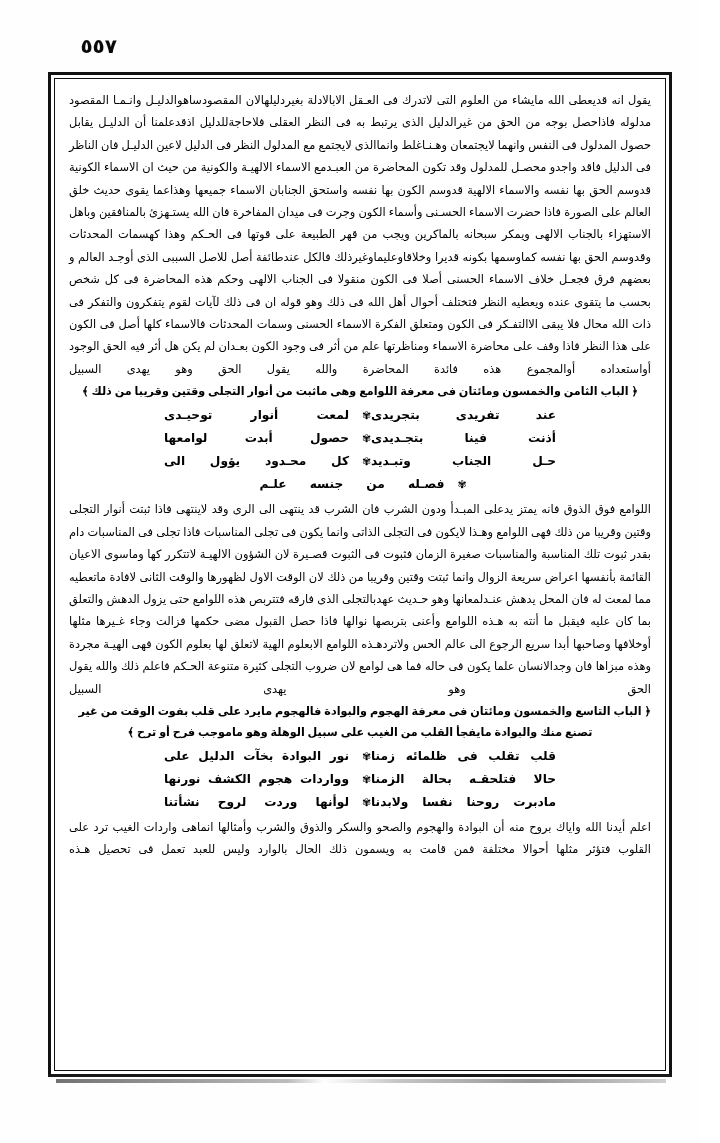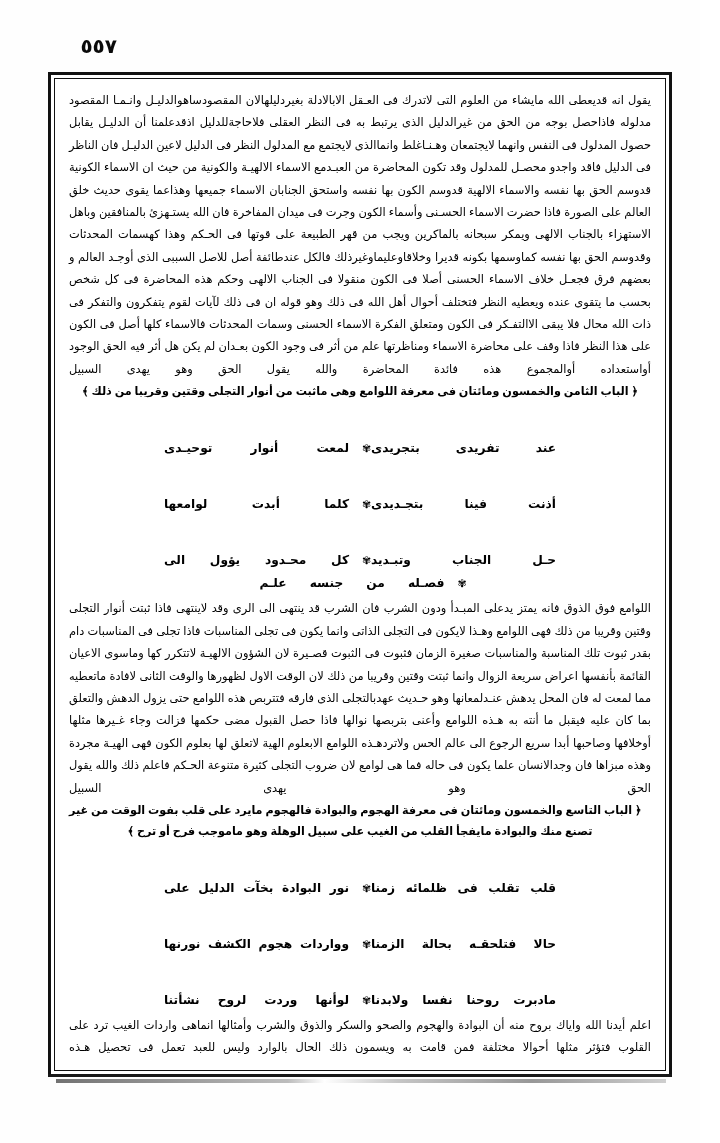--- a/index.html
+++ b/index.html
@@ -88,21 +88,21 @@
     text-justify: inter-word;
   }
 
   
   .bab {
     font-family: "DejaVu Sans", sans-serif;
     font-size: 11.2px;
     line-height: 21px;
     font-weight: 700;
     color: #000;
-    text-align: left;
+    text-align: right;
     text-align-last: center;
     margin: 1px 0 1px 0;
     letter-spacing: -0.3px;
     word-spacing: -1px;
   }
 
   
   .poem {
     margin: 2px 0 2px 0;
     direction: rtl;
@@ -117,21 +117,21 @@
     line-height: 23px;
     font-weight: 600;
     color: #000;
     letter-spacing: -0.2px;
   }
   .hemistich {
     width: 185px;
     white-space: nowrap;
   }
   .h-right { text-align: right; padding-left: 6px; }
-  .h-left  { text-align: right; padding-right: 6px; margin-top: 33px; }
+  .h-left  { text-align: right; padding-right: 6px; }
   .star {
     width: 22px;
     text-align: center;
     font-size: 11px;
     flex: 0 0 22px;
   }
 
   
   .scan-smudge {
     position: absolute;
@@ -175,21 +175,21 @@
 
         <div class="poem">
           <div class="verse">
             <span class="hemistich h-left">عند تفريدى بتجريدى</span>
             <span class="star">✾</span>
             <span class="hemistich h-right">لمعت أنوار توحيـدى</span>
           </div>
           <div class="verse">
             <span class="hemistich h-left">أذنت فينا بتجـديدى</span>
             <span class="star">✾</span>
-            <span class="hemistich h-right">كلما أبدت لوامعها</span>
+            <span class="hemistich h-right">حصول أبدت لوامعها</span>
           </div>
           <div class="verse">
             <span class="hemistich h-left">حـل الجناب وتبـديد</span>
             <span class="star">✾</span>
             <span class="hemistich h-right">كل محـدود يؤول الى</span>
           </div>
           <div class="verse">
             <span class="star">✾</span>
             <span class="hemistich h-right">فصـله من جنسه علـم</span>
           </div>

